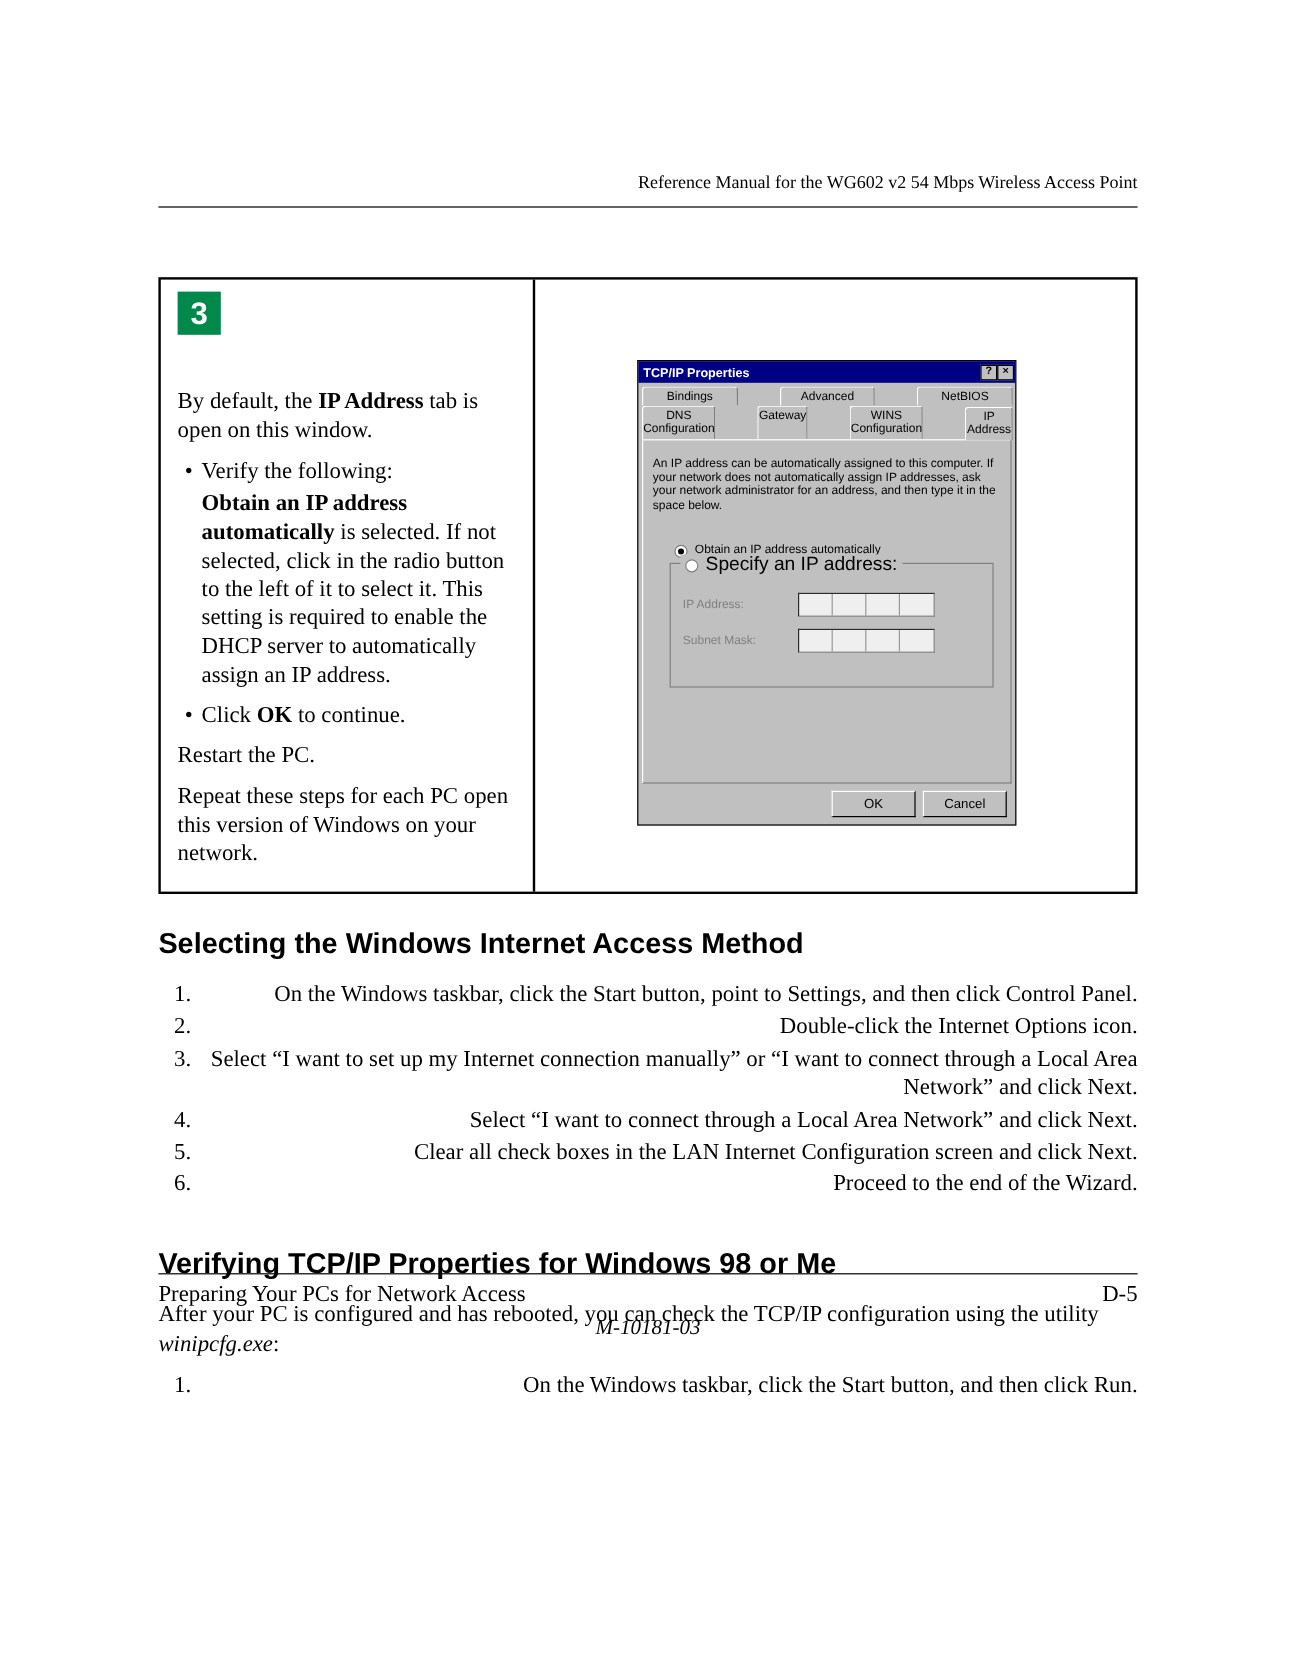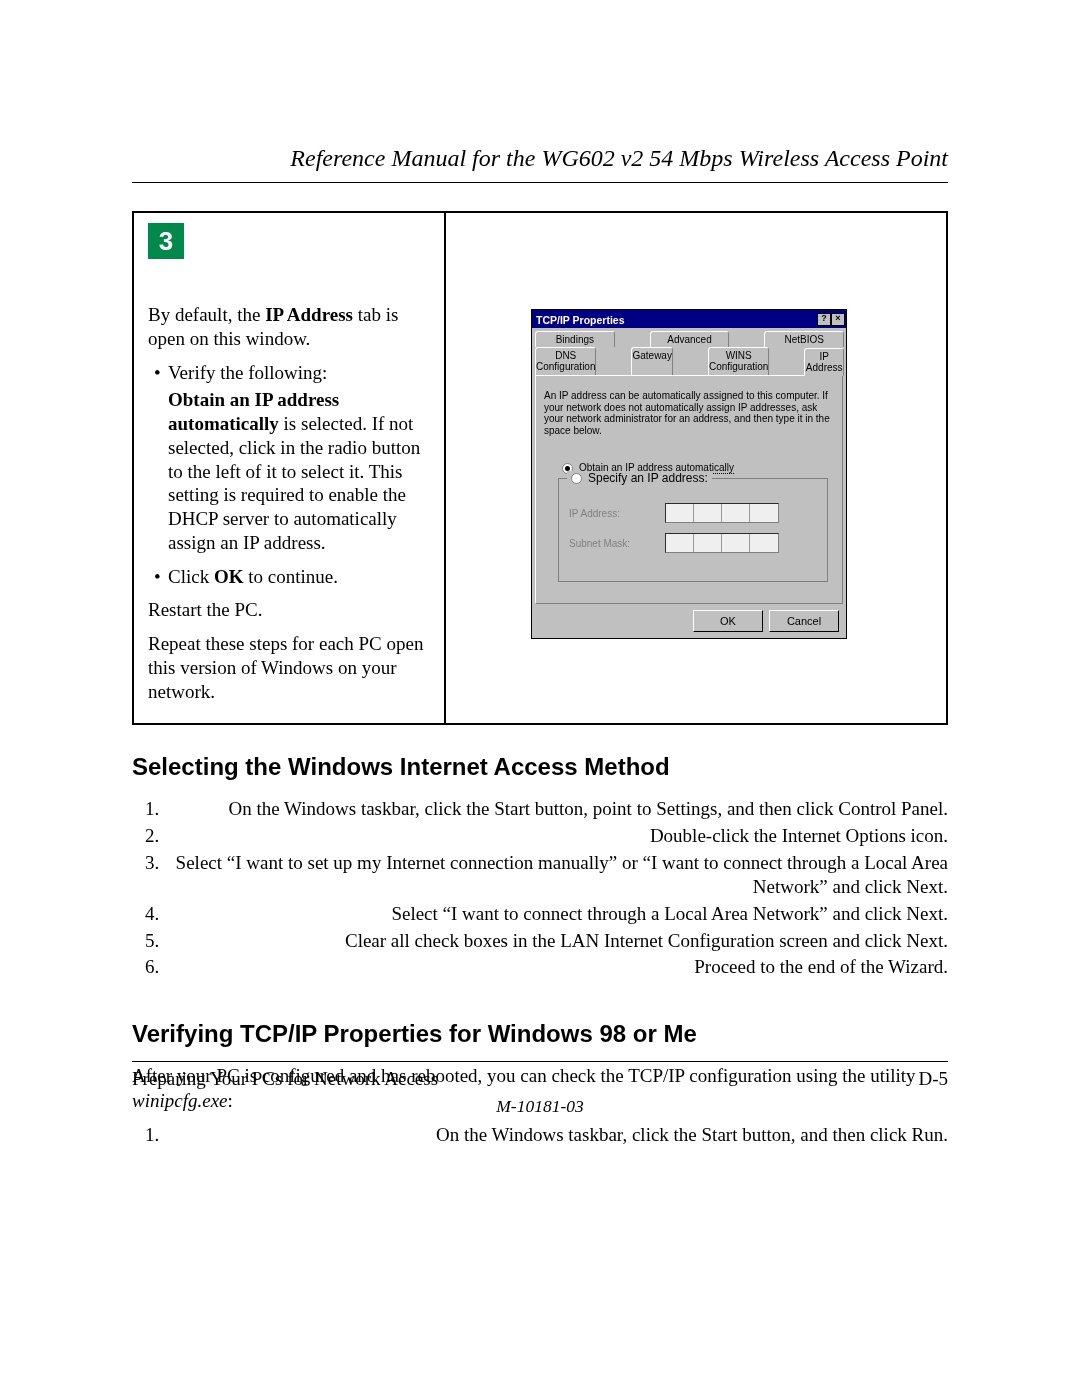--- a/index.html
+++ b/index.html
@@ -11,26 +11,25 @@
     position: relative;
   }
   .page {
     width: 1080px;
     height: 1397px;
     padding: 145px 132px 0 132px;
     position: relative;
   }
   .running-header {
     text-align: right;
-    font-style: italic;
-    font-size: 24px;
+    font-size: 15px;
     color: #000;
     border-bottom: 1.5px solid #000;
     padding-bottom: 10px;
-    margin-bottom: 28px;
+    margin-bottom: 58px;
   }
   
   .step-frame {
     border: 2px solid #000;
     display: flex;
     margin-bottom: 28px;
   }
   .step-left {
     width: 310px;
     padding: 10px 10px 10px 14px;
@@ -58,21 +57,21 @@
     flex: 1;
     display: flex;
     align-items: center;
     justify-content: center;
     padding: 22px 14px 10px 0;
     border-left: 2px solid #000;
   }
   
   .dlg {
     width: 316px;
-    height: 330px;
+    height: 388px;
     background: #c0c0c0;
     border: 1px solid #000;
     font-family: "MS Sans Serif", Tahoma, Arial, sans-serif;
     font-size: 10.5px;
     display: flex; flex-direction: column;
   }
   .dlg-title {
     height: 18px;
     background: #000084;
     color: #fff;
@@ -124,21 +123,21 @@
     display: inline-flex; align-items: center; justify-content: center;
   }
   .radio.checked::after { content: ""; width: 5px; height: 5px; border-radius: 50%; background: #000; }
   .dotted-underline { border-bottom: 1px dotted #000; }
   .fieldset {
     border: 1px solid #808080;
     margin: 4px 6px 0 14px;
     padding: 14px 10px 18px 10px;
     position: relative;
   }
-  .fieldset-legend { position: absolute; top: -8px; left: 8px; background: #c0c0c0; padding: 0 4px; font-size: 12px; text-align: right; }
+  .fieldset-legend { position: absolute; top: -8px; left: 8px; background: #c0c0c0; padding: 0 4px; font-size: 16px; text-align: right; }
   .ip-row { display: flex; align-items: center; gap: 20px; margin: 10px 0; }
   .ip-label { width: 76px; color: #808080; font-size: 10px; }
   .ip-input {
     display: flex; gap: 0;
     border: 1px inset #808080; background: #efefef;
   }
   .ip-cell { width: 28px; height: 18px; border-right: 1px solid #999; }
   .ip-cell:last-child { border-right: none; }
   .dlg-btns { display: flex; justify-content: flex-end; gap: 6px; padding: 6px 4px 0 0; }
   .dlg-btn {

